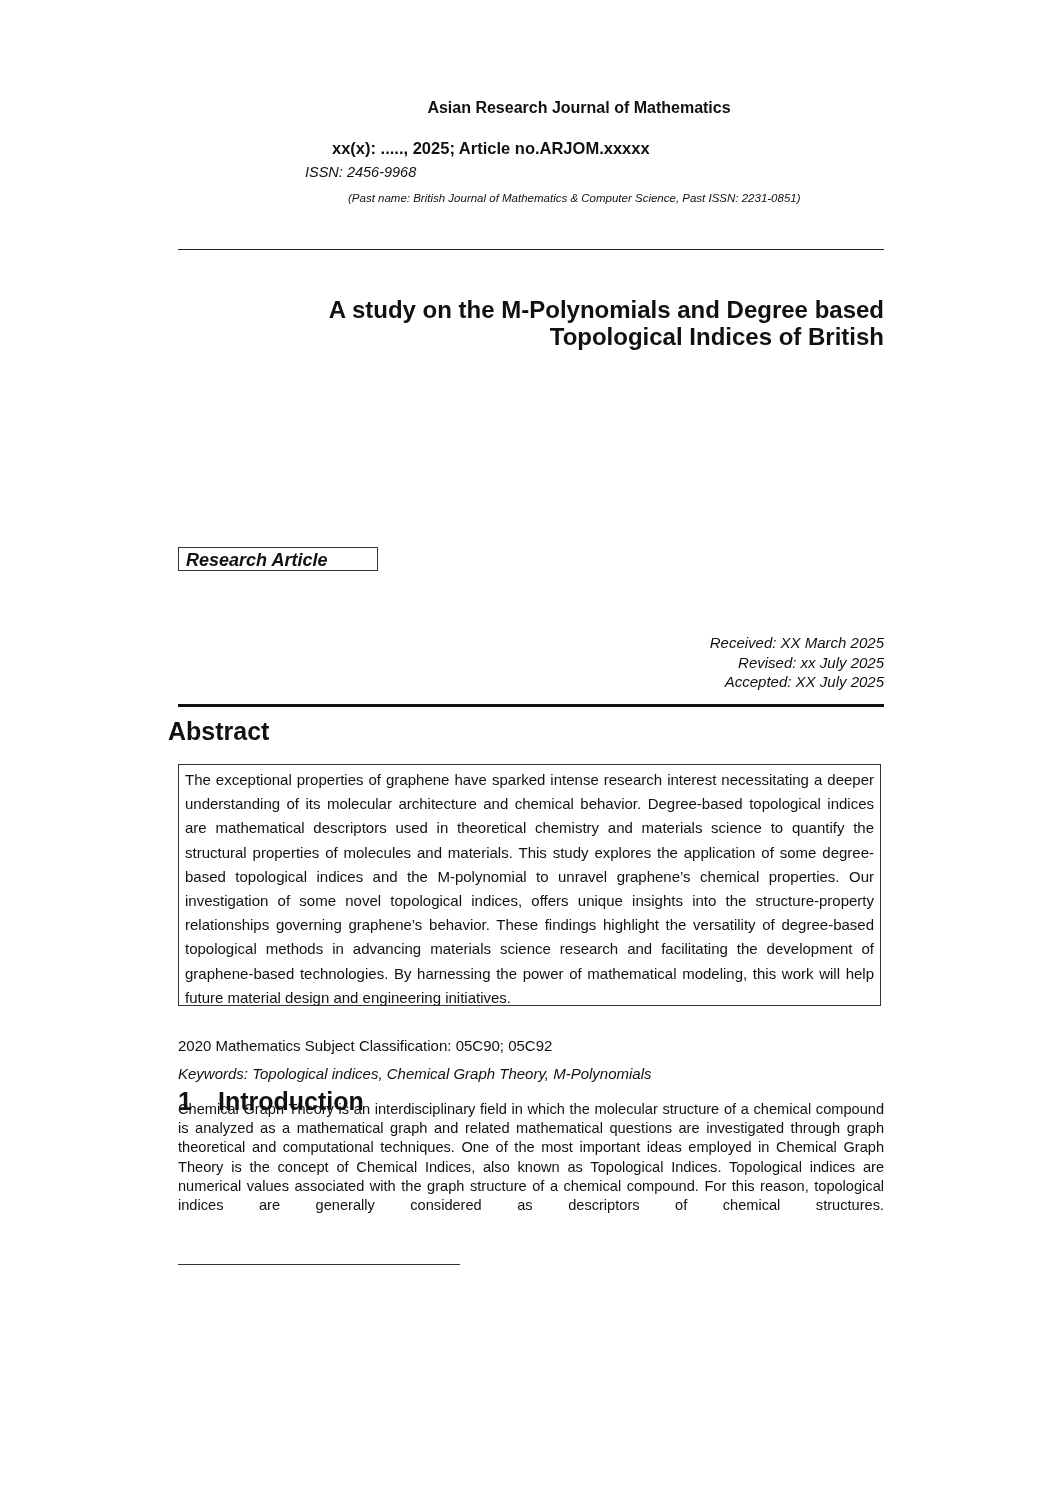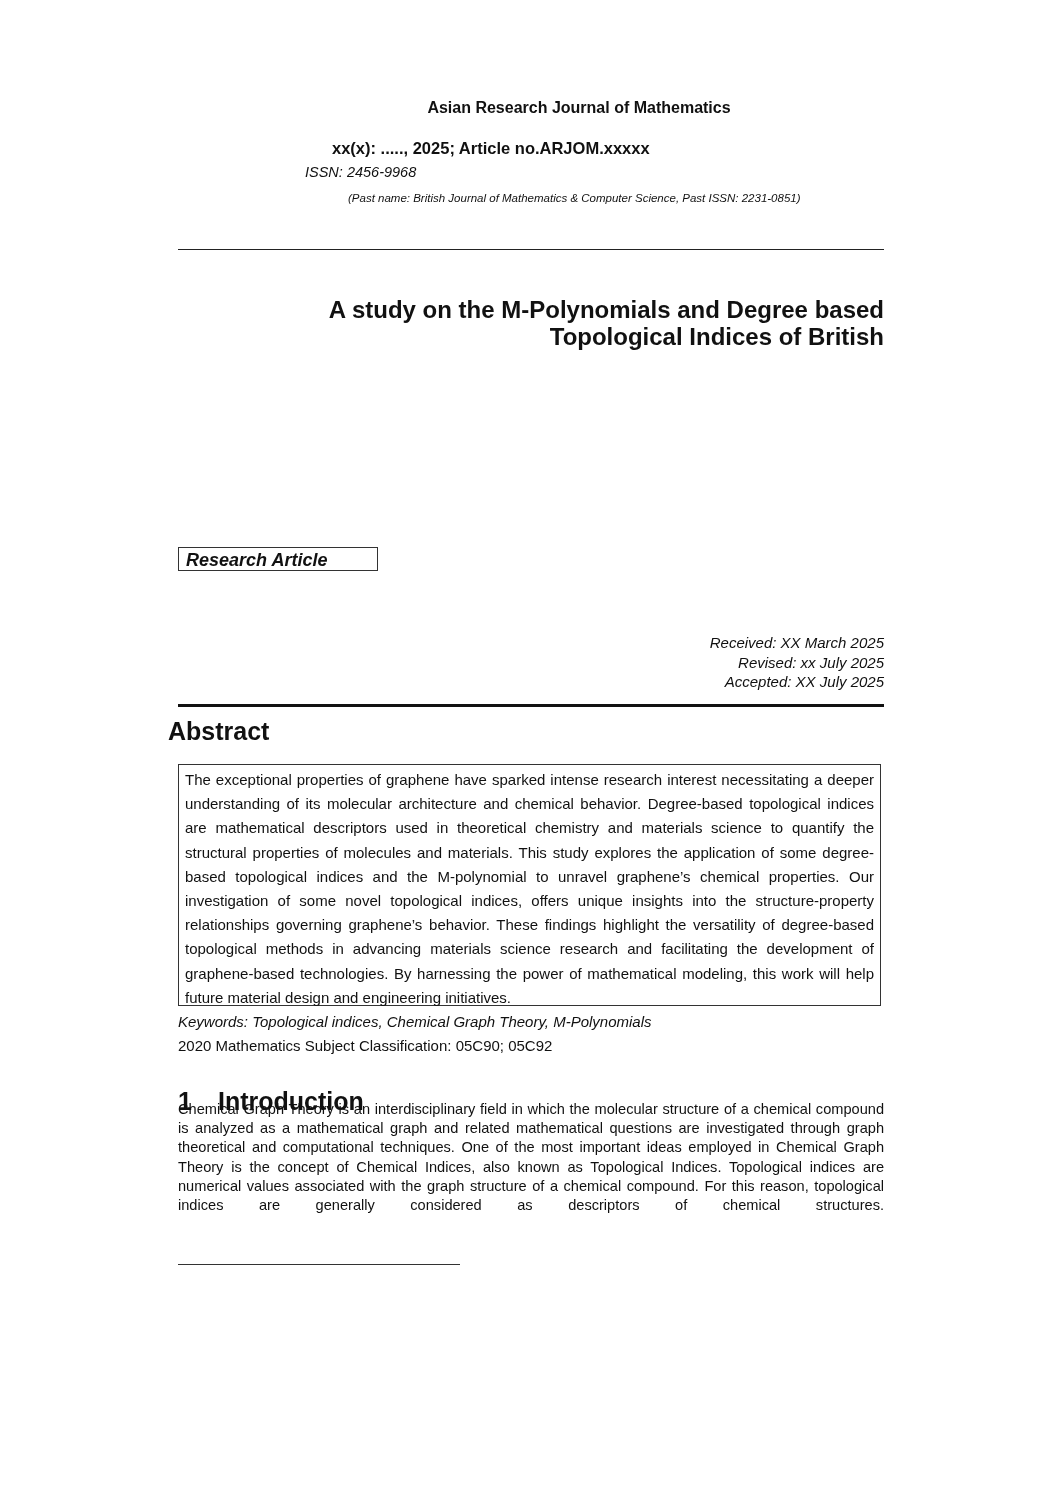--- a/index.html
+++ b/index.html
@@ -87,21 +87,21 @@
       left: 178px; top: 764px;
       width: 703px; height: 242px;
       border: 1.2px solid #333;
       box-sizing: border-box;
       padding: 3px 6px 0 6px;
       font-size: 15px;
       line-height: 24.2px;
       text-align: justify;
     }
     .keywords {
-      left: 178px; top: 1013px;
+      left: 178px; top: 1065px;
       font-style: italic;
       font-size: 15px;
       text-align: right;
     }
     .msc {
       left: 178px; top: 1037px;
       font-size: 15px;
     }
     .section-heading {
       left: 178px; top: 1087px;

